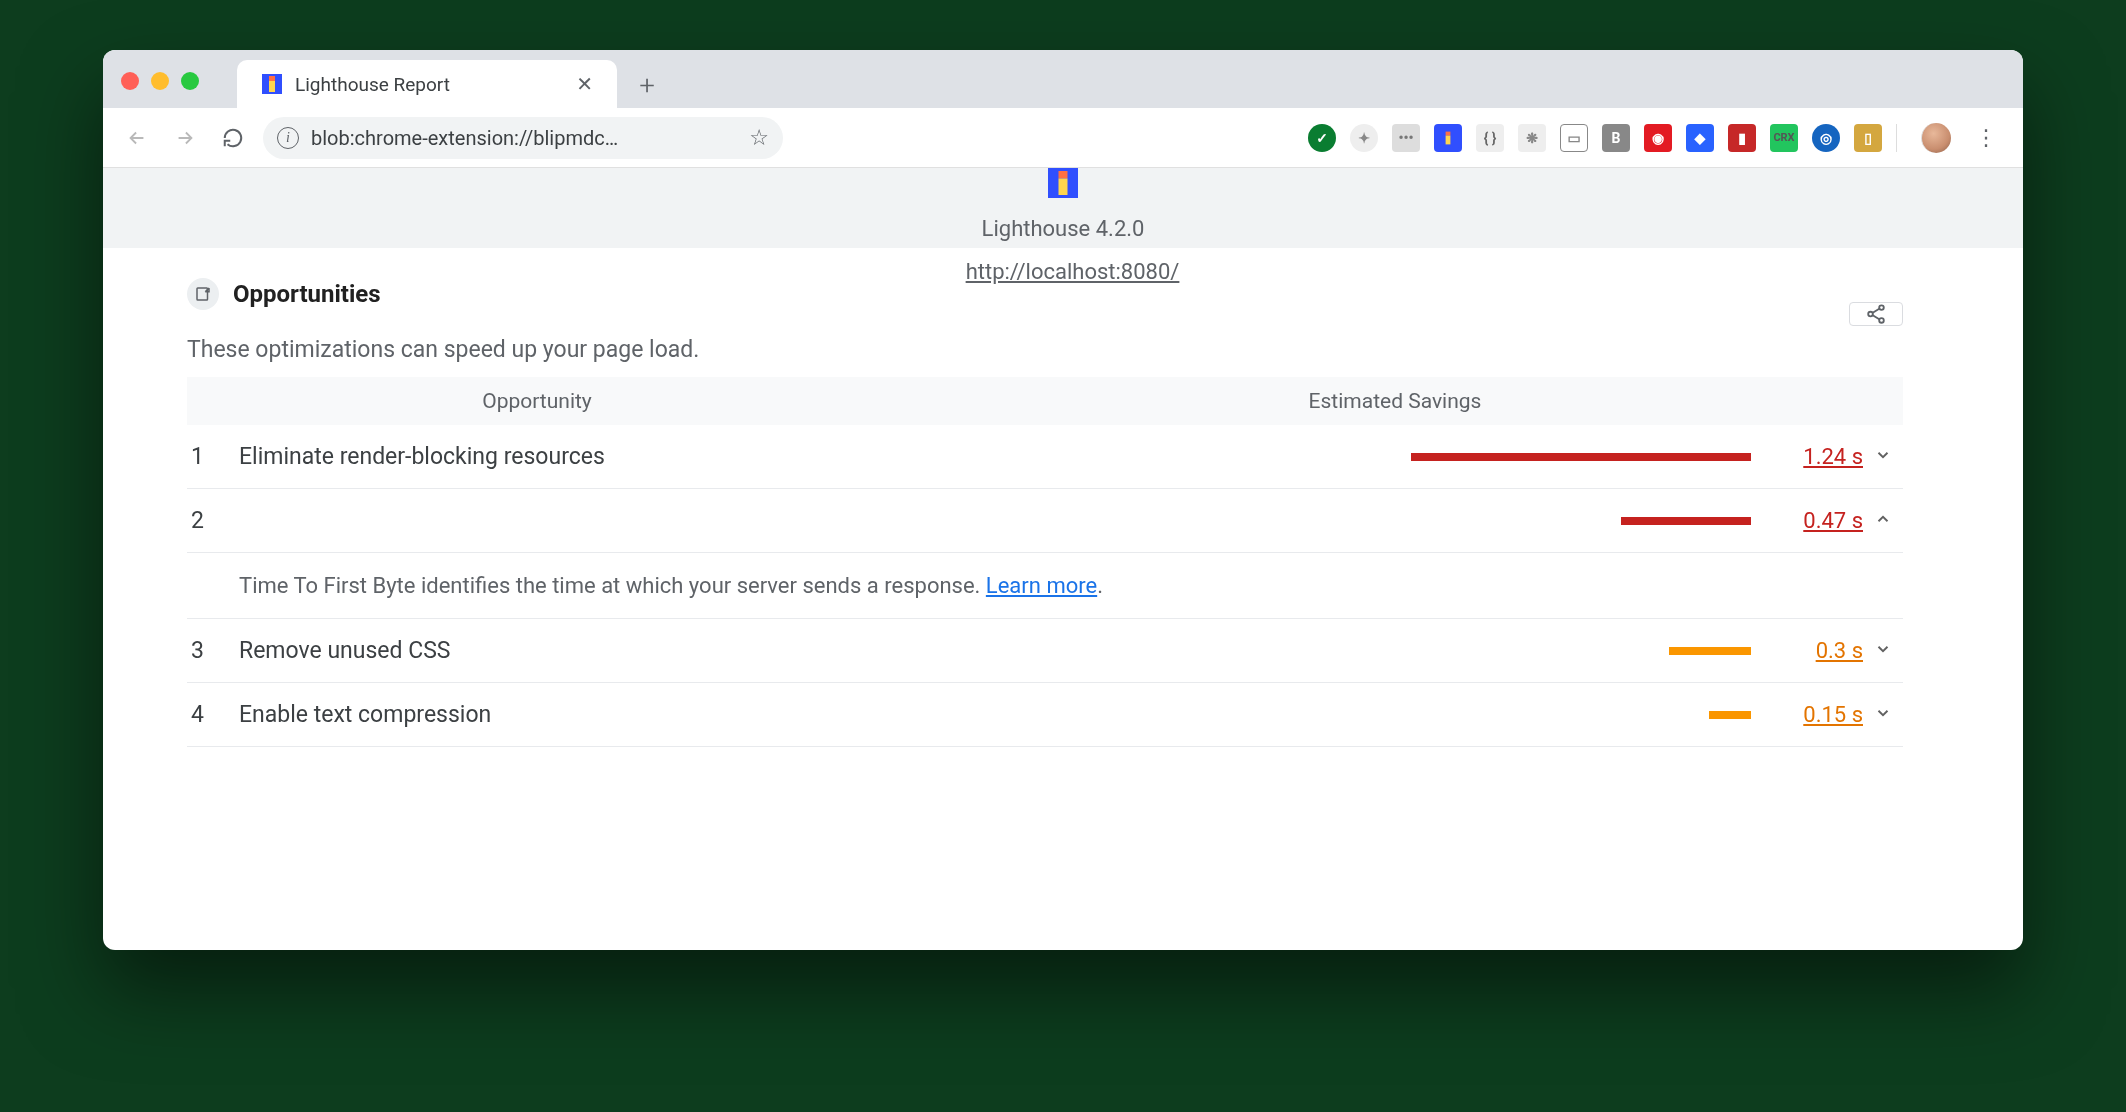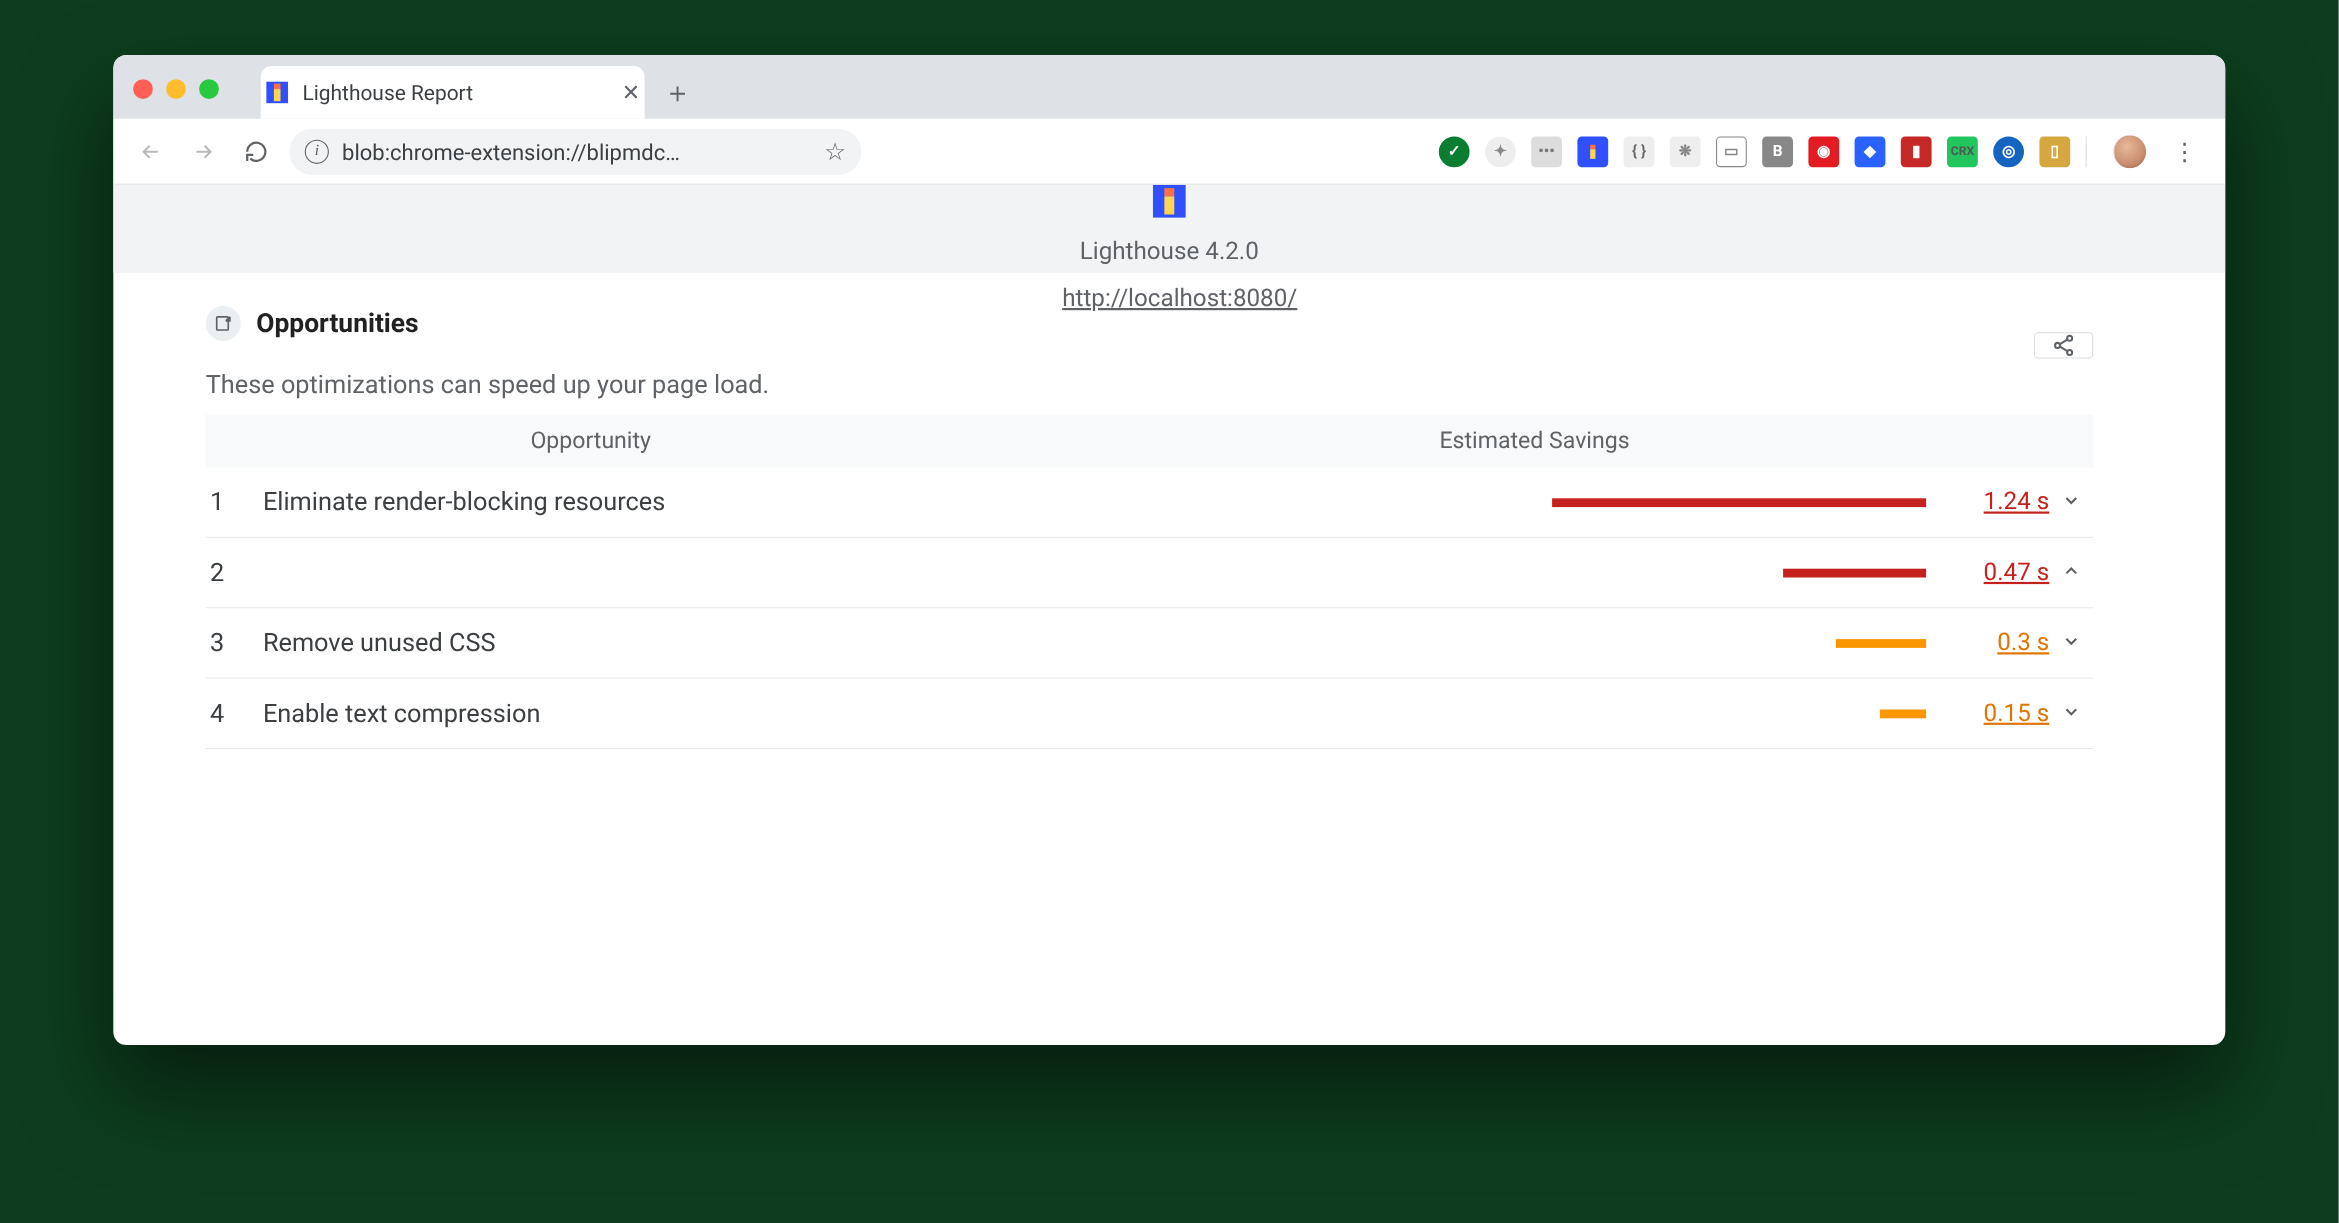--- a/index.html
+++ b/index.html
@@ -33,25 +33,25 @@
     gap: 10px;
   }
   .traffic { display: flex; gap: 12px; align-items: center; margin-right: 28px; margin-bottom: 18px; }
   .traffic span { width: 18px; height: 18px; border-radius: 50%; display:block; }
   .tl-close { background:#ff5f57; }
   .tl-min { background:#ffbd2e; }
   .tl-max { background:#28c940; }
   .tab {
     background:#fff;
     height: 48px;
-    width: 349px;
+    width: 380px;
     border-radius: 10px 10px 0 0;
     display:flex;
     align-items:center;
-    padding: 0 4px;
+    padding: 0 24px;
     gap: 12px;
     font-size: 19px;
     color:#3c4043;
   }
   .tab .favicon { width: 22px; height: 22px; display:flex; align-items:center; justify-content:center;}
   .tab .title { flex:1; white-space:nowrap; overflow:hidden; text-overflow:ellipsis; }
   .tab .close-x { color:#5f6368; font-size:20px; }
   .newtab { width:40px; height:40px; display:flex; align-items:center; justify-content:center; margin-bottom:4px; color:#5f6368; font-size:26px; }
   
   .toolbar {
@@ -247,20 +247,21 @@
         <div class="opp-row">
           <div class="num">2</div>
           <div class="bar-area">
             <div class="bar red-bar" style="width:130px"></div>
           </div>
           <div class="savings red">0.47 s</div>
           <div class="chev"><svg width="18" height="18" viewBox="0 0 24 24" fill="none" stroke="#616161" stroke-width="2.5">
               <path d="M6 15l6-6 6 6"></path>
             </svg></div>
         </div>
+        <div class="detail"><span>Time To First Byte identifies the time at which your server sends a response. </span><a>Learn more</a><span>.</span></div>
         <div class="opp-row">
           <div class="num">3</div>
           <div class="name">Remove unused CSS</div>
           <div class="bar-area">
             <div class="bar orange-bar" style="width:82px"></div>
           </div>
           <div class="savings orange">0.3 s</div>
           <div class="chev"><svg width="18" height="18" viewBox="0 0 24 24" fill="none" stroke="#616161" stroke-width="2.5">
               <path d="M6 9l6 6 6-6"></path>
             </svg></div>

